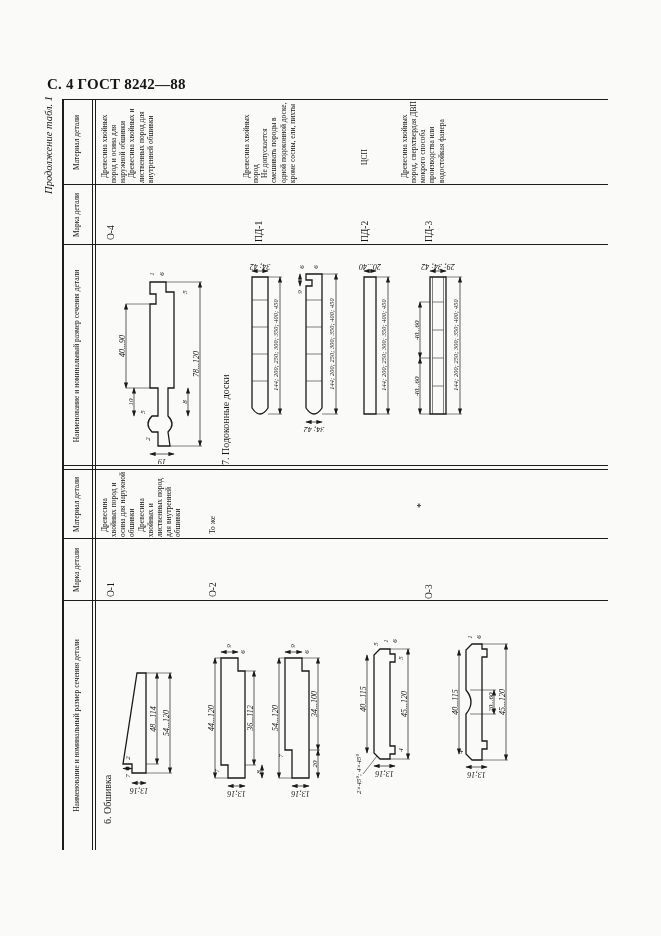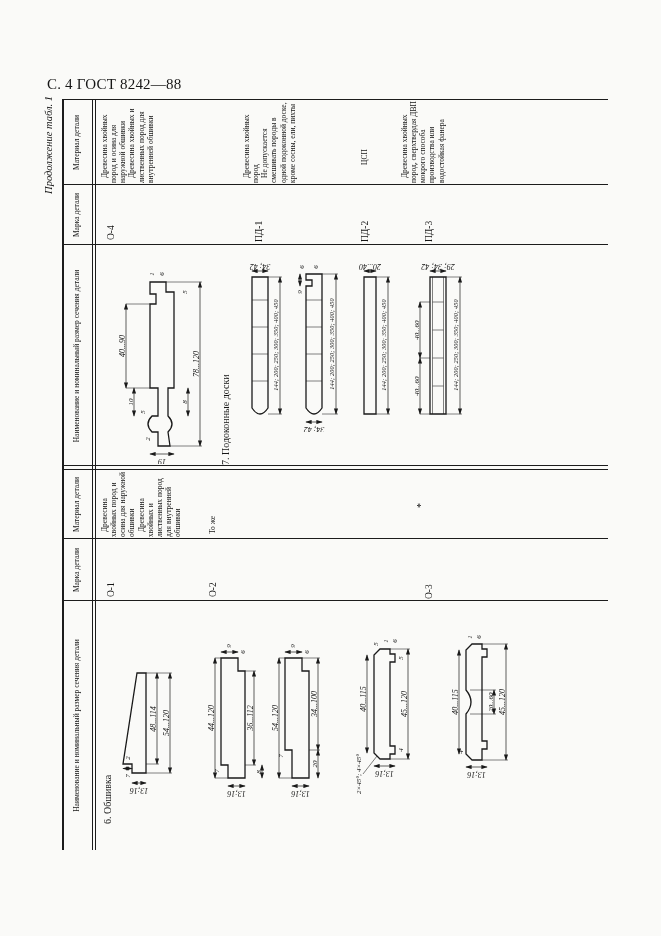--- a/index.html
+++ b/index.html
@@ -1,19 +1,19 @@
 <!DOCTYPE html>
 <html><head>
 <meta charset="utf-8">
 <style>
   html,body{margin:0;padding:0;}
   body{width:661px;height:936px;background:#fafaf8;overflow:hidden;position:relative;
        font-family:"Liberation Serif",serif;color:#161616;}
   .page{position:absolute;inset:0;}
-  .page-header{position:absolute;left:47px;top:76px;font-size:15px;font-weight:normal;letter-spacing:.2px;}
+  .page-header{position:absolute;left:47px;top:76px;font-size:15px;font-weight:bold;letter-spacing:.2px;}
   
   .rot{position:absolute;left:-43px;top:197px;width:756px;height:550px;transform:rotate(-90deg);}
   .cont-label{position:absolute;top:-17px;right:2px;font-style:italic;font-size:10.5px;}
   .hl{position:absolute;background:#1c1c1c;height:1px;}
   .vl{position:absolute;background:#1c1c1c;width:1px;}
   .hdr{position:absolute;top:3px;height:29px;display:flex;align-items:center;justify-content:center;
        text-align:center;font-size:7.5px;line-height:1.15;padding:0 3px;box-sizing:border-box;}
   .sect{position:absolute;font-size:10px;}
   .mark{position:absolute;font-size:9.5px;}
   .mat{position:absolute;font-size:7.5px;line-height:1.22;text-align:left;word-wrap:break-word;}

